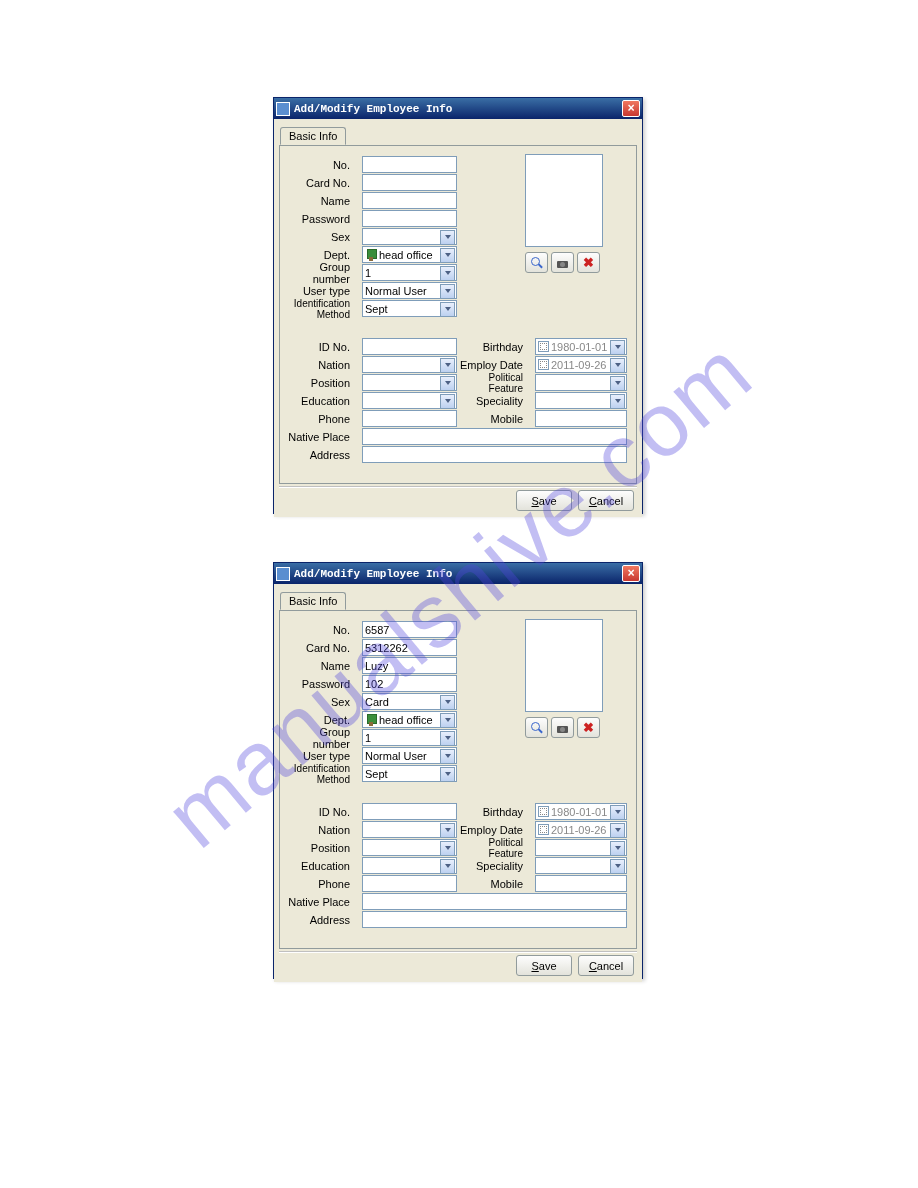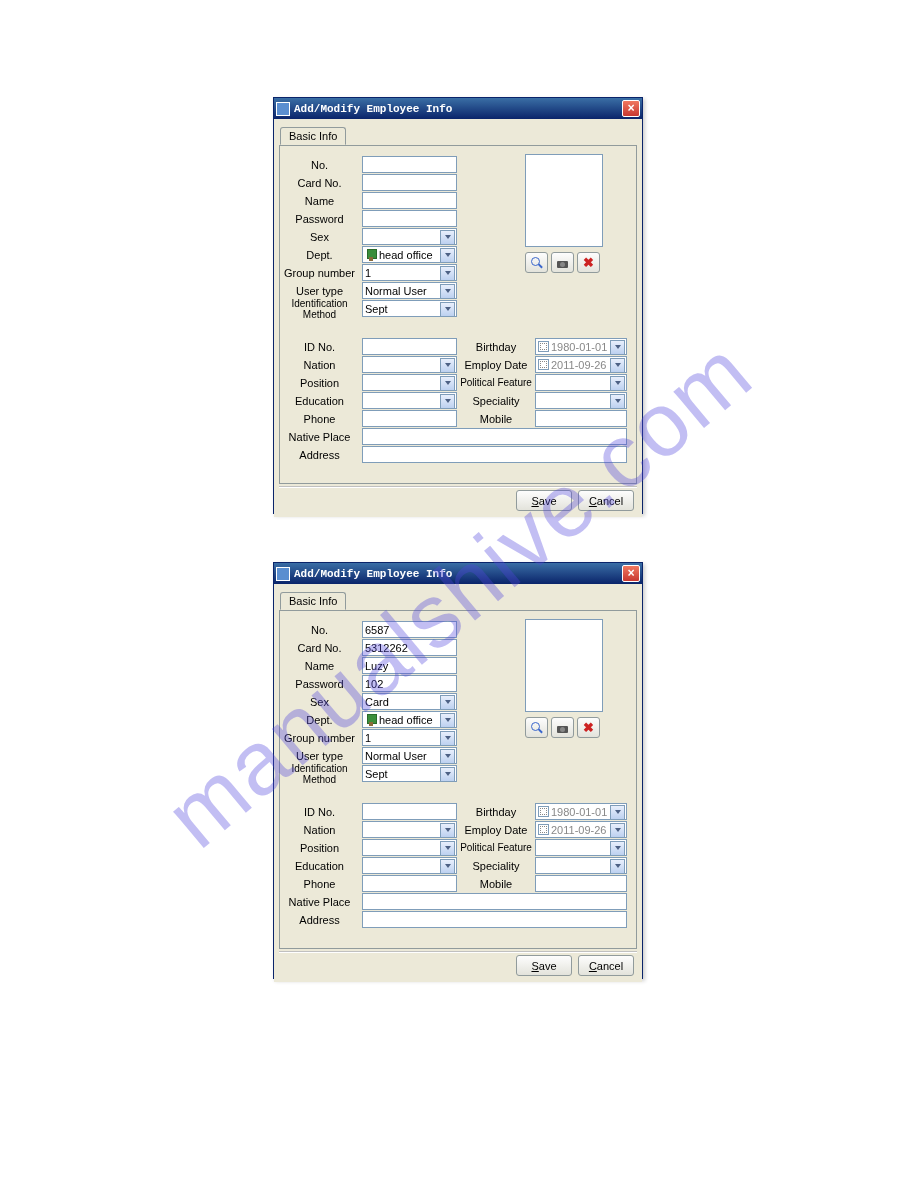--- a/index.html
+++ b/index.html
@@ -81,21 +81,21 @@
     font-size: 11px;
     z-index: 2;
   }
   .tab-panel {
     position: absolute;
     left: 5px; right: 5px; top: 22px; bottom: 33px;
     border: 1px solid #919b9c;
     background: #ece9d8;
   }
   .row { position: absolute; height: 17px; display: flex; align-items: center; }
-  .lbl { text-align: center; font-size: 11px; color: #000; padding-right: 3px; }
+  .lbl { text-align: right; font-size: 11px; color: #000; padding-right: 12px; }
   .fld {
     height: 17px;
     border: 1px solid #7f9db9;
     background: #fff;
     font-size: 11px;
     padding: 0 2px;
     display: flex;
     align-items: center;
   }
   .fld.disabled { color: #888; }

